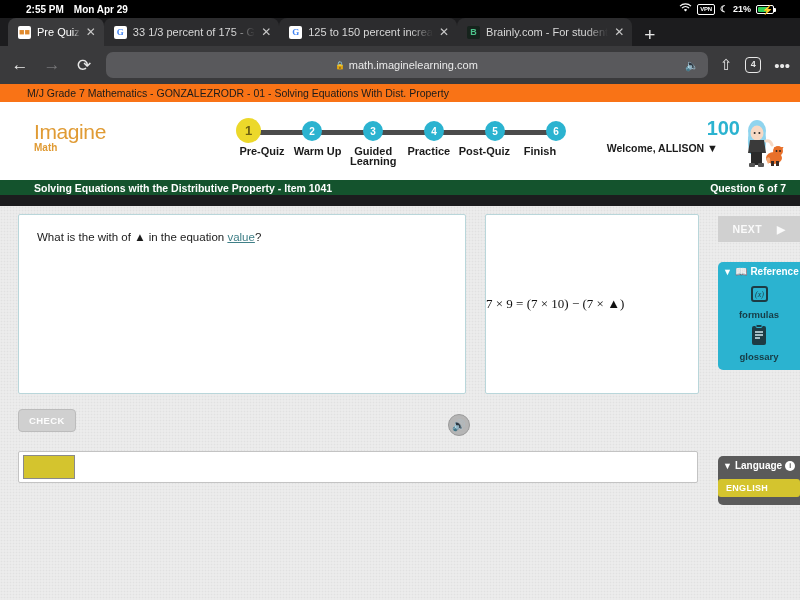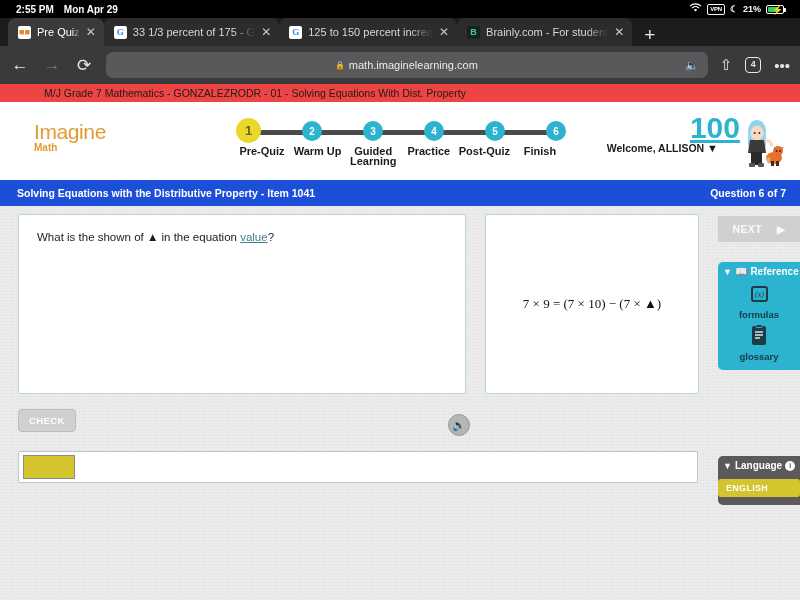--- a/index.html
+++ b/index.html
@@ -8,21 +8,21 @@
     font-family: "Liberation Sans", sans-serif;
     overflow: hidden;
     background: #1c1c1e;
   }
   #app { position: relative; width: 800px; height: 600px; }
 
   
   .statusbar {
     height: 18px; background: #000; color: #fff;
     display: flex; align-items: center; justify-content: space-between;
-    padding: 0 16px; font-size: 10px; font-weight: bold;
+    padding: 0 26px; font-size: 10px; font-weight: bold;
   }
   .status-left { display: flex; gap: 10px; align-items: center; }
   .status-right { display: flex; gap: 5px; align-items: center; font-size: 9px;}
   .vpn-badge {
     border: 1px solid #fff; border-radius: 2px;
     font-size: 6px; padding: 0 2px; line-height: 9px; letter-spacing: -0.2px;
   }
   .batt {
     width: 18px; height: 9px; border: 1px solid #fff; border-radius: 2px;
     position: relative; display:inline-block;
@@ -79,23 +79,23 @@
   .urlbar .mic { position: absolute; right: 9px; font-size: 11px; color:#d5d5d7;}
   .tb-right { display: flex; align-items: center; gap: 13px; color: #e8e8e8; font-size: 15px;}
   .tabcount {
     border: 1.5px solid #e8e8e8; border-radius: 4px;
     font-size: 9px; width: 16px; height: 16px; line-height: 13px;
     text-align: center; font-weight: bold;
   }
 
   
   .coursebar {
-    height: 18px; background: #ef4444; color: #1b1b1b;
+    height: 18px; background: #f97316; color: #1b1b1b;
     font-size: 10.5px; display: flex; align-items: center;
-    padding-left: 44px;
+    padding-left: 27px;
   }
 
   
   .imheader {
     height: 78px; background: #fff; position: relative;
     display: flex; align-items: center;
   }
   .logo { position: absolute; left: 34px; top: 18px; }
   .logo .l1 { color: #e09b34; font-size: 21px; font-weight: normal; letter-spacing: -0.4px; }
   .logo .l2 { color: #e09b34; font-size: 10px; font-weight: bold; margin-top: -2px;}
@@ -114,32 +114,32 @@
     position: relative; z-index: 2;
   }
   .dot.current { width: 25px; height: 25px; background: #ecd82a; color: #6e6112; font-size: 13px; margin-top:-3px;}
   .steplabels { display: flex; justify-content: space-between; margin-top: 3px; }
   .slabel {
     font-size: 11px; color: #1b1b1b; text-align: center; width: 52px;
     line-height: 10px; font-weight: bold;
   }
 
   .userbox { position: absolute; right: 14px; top: 14px; text-align: right; }
-  .score { color: #2bb3d0; font-size: 30px; font-weight: bold; margin-right: 46px; line-height: 24px; text-decoration: underline;}
+  .score { color: #2bb3d0; font-size: 20px; font-weight: bold; margin-right: 46px; line-height: 24px;}
   .welcome { font-size: 10.5px; color: #1b1b1b; font-weight: bold; margin-top: 2px; margin-right: 68px; }
   .welcome .caret { font-size: 11px; }
   .avatar {
     position: absolute; right: 2px; top: 2px; width: 44px; height: 52px;
   }
 
   
   .itembar {
-    height: 26px; background: #1d4ed8; color: #fff;
+    height: 15px; background: #14532d; color: #fff;
     display: flex; align-items: center; justify-content: space-between;
-    padding: 0 14px 0 17px; font-size: 10.5px; font-weight: bold;
+    padding: 0 14px 0 34px; font-size: 10.5px; font-weight: bold;
   }
 
   
   .work {
     position: absolute; left: 0; right: 0; top: 206px; bottom: 0;
     background: #e9e9e9;
     background-image:
       radial-gradient(rgba(0,0,0,.035) 1px, transparent 1px),
       radial-gradient(rgba(255,255,255,.5) 1px, transparent 1px);
     background-size: 3px 3px, 3px 3px;
@@ -153,21 +153,21 @@
   .qpanel .link { color: #3f7f87; text-decoration: underline; }
   .speaker {
     position: absolute; left: 448px; top: 208px; width: 22px; height: 22px;
     border-radius: 50%; background: #b5b5b5; border: 1px solid #9a9a9a;
     display: flex; align-items: center; justify-content: center;
     color: #3d3d3d; font-size: 11px; z-index: 5;
   }
   .epanel {
     position: absolute; left: 485px; top: 8px; width: 214px; height: 180px;
     background: #fff; border: 1px solid #b9d6da; border-radius: 2px;
-    display: flex; align-items: center; justify-content: center;
+    display: flex; align-items: center; 
   }
   .equation { font-family: "Liberation Serif", serif; font-size: 13px; color: #111; }
 
   .checkbtn {
     position: absolute; left: 18px; top: 203px;
     background: #d0d0d0; border: 1px solid #bcbcbc; border-radius: 4px;
     color: #fdfdfd; font-size: 9.5px; font-weight: bold;
     padding: 5px 10px; letter-spacing: 0.4px;
   }
   .answerbox {
@@ -349,21 +349,21 @@
   </div>
 
   <div class="itembar">
     <span>Solving Equations with the Distributive Property - Item 1041</span>
     <span>Question 6 of 7</span>
   </div>
 
   <div class="work">
 
     <div class="qpanel">
-      <span>What is the shown of ▲ in the equation </span><span class="link">value</span><span>?</span>
+      <span>What is the with of ▲ in the equation </span><span class="link">value</span><span>?</span>
     </div>
 
     <div class="speaker">🔊</div>
 
     <div class="epanel">
       <div class="equation">7 × 9 = (7 × 10) − (7 × ▲)</div>
     </div>
 
     <div class="checkbtn">CHECK</div>
 

